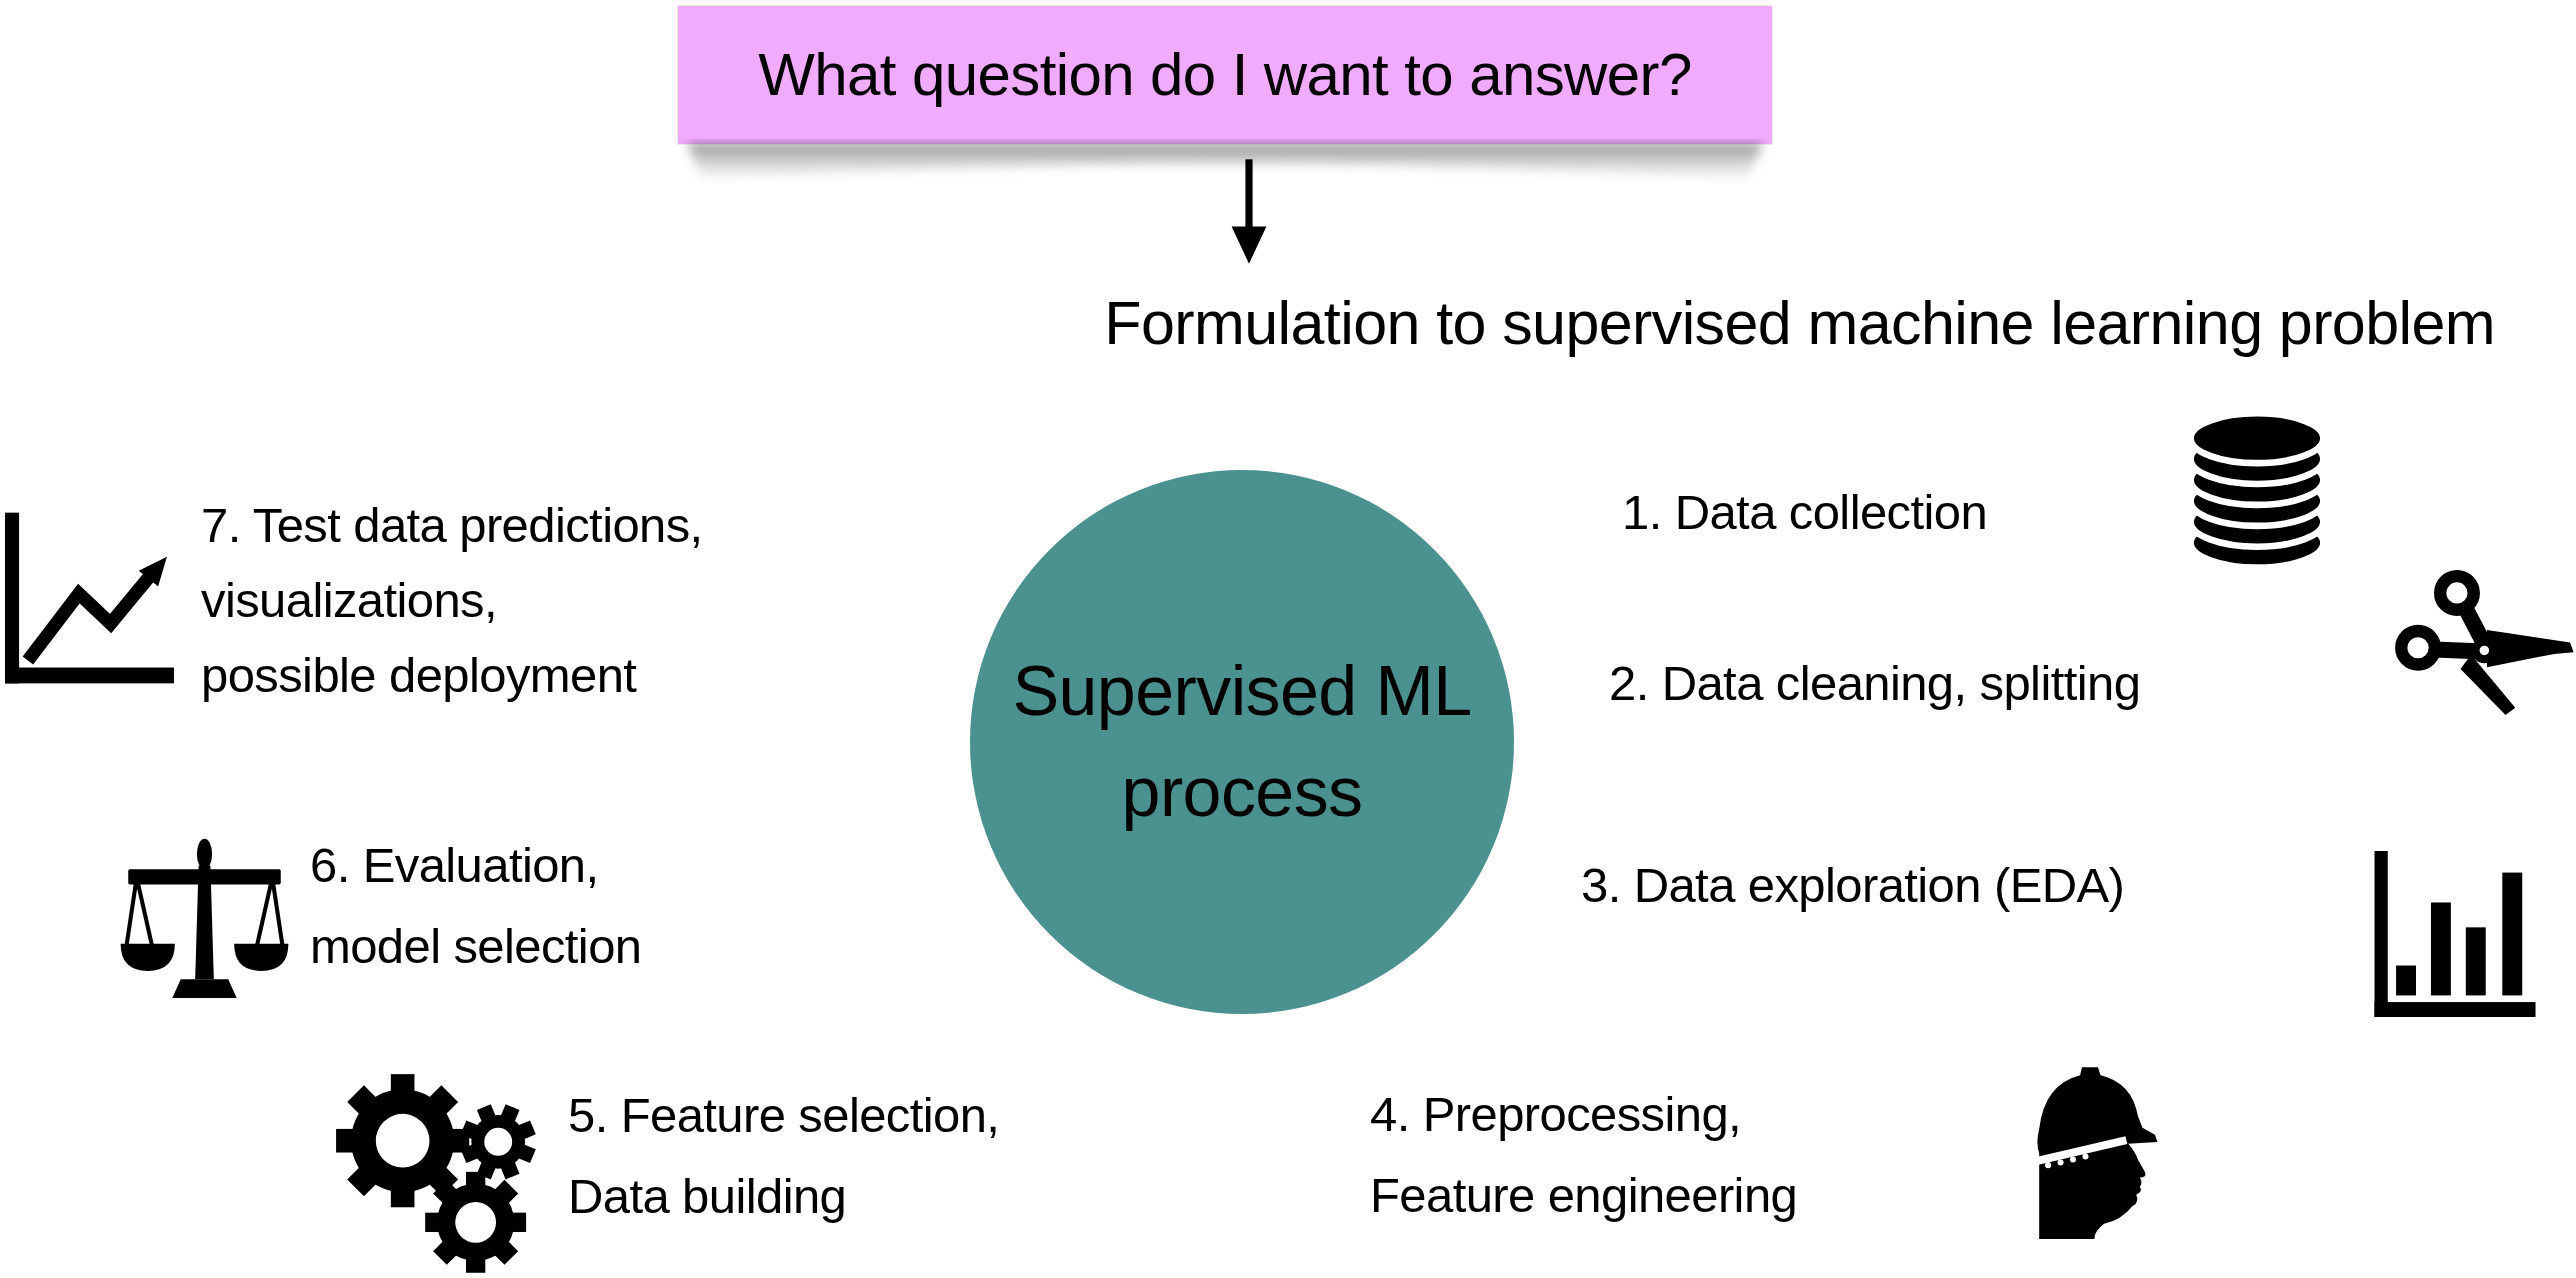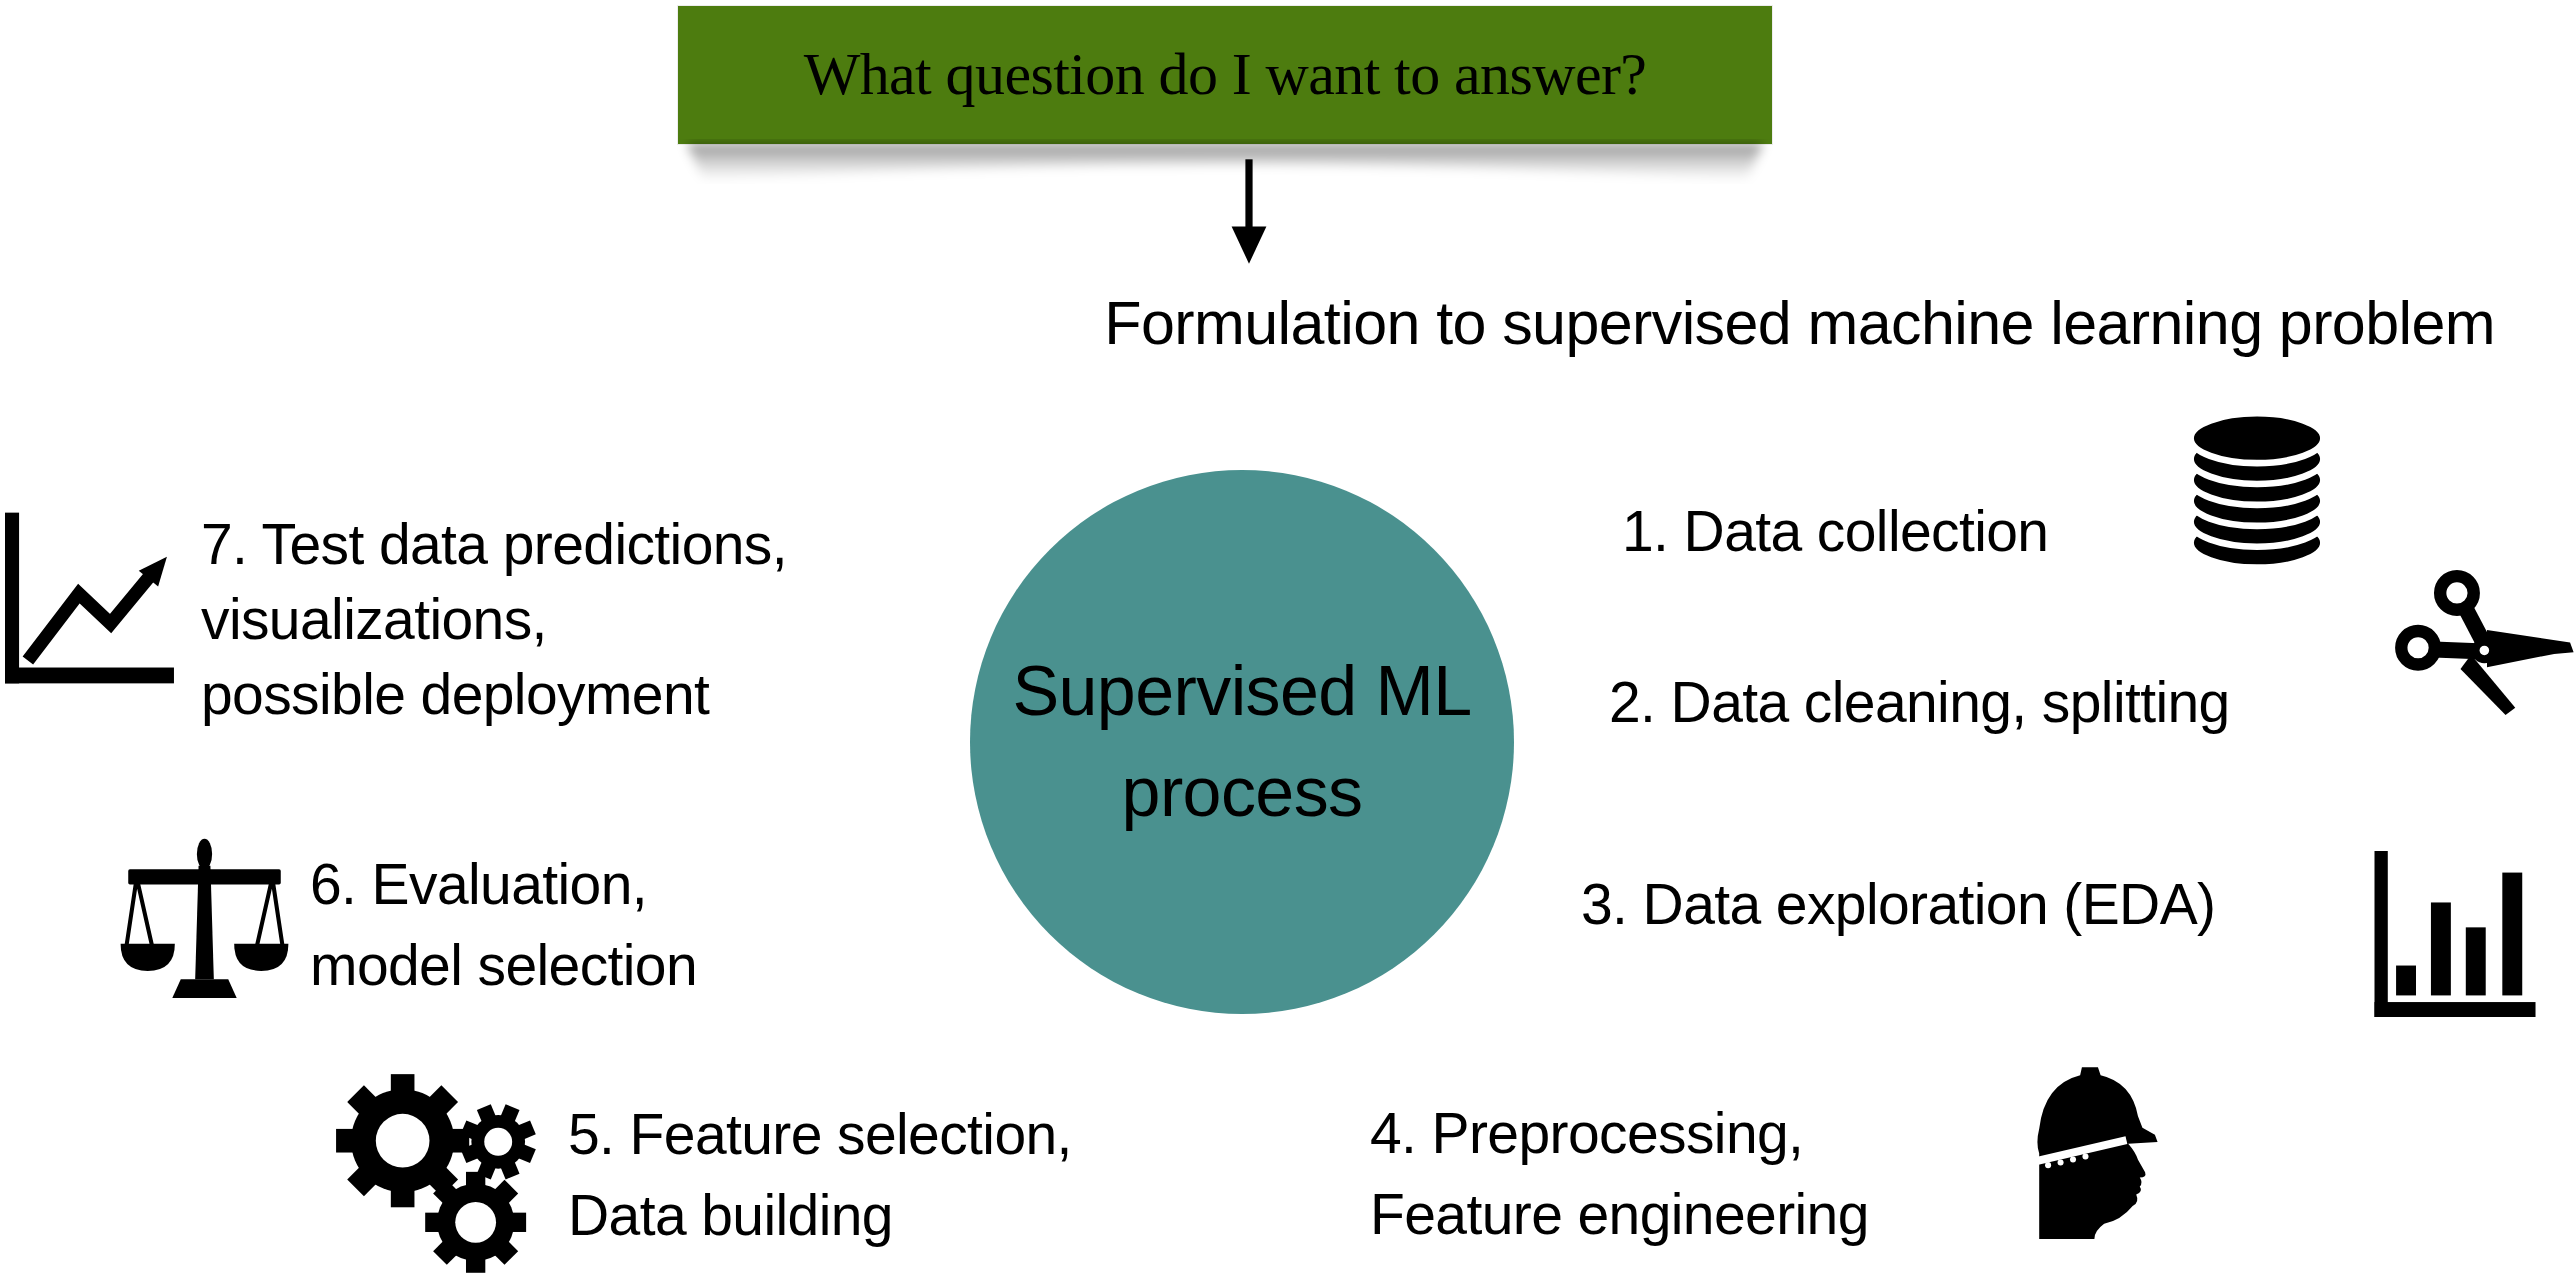--- a/index.html
+++ b/index.html
@@ -4,37 +4,37 @@
 <style>
   html,body{margin:0;padding:0;background:#ffffff;}
   #canvas{
     position:relative;width:2576px;height:1278px;background:#ffffff;
     font-family:"Liberation Sans", sans-serif;color:#000;overflow:hidden;
   }
   .abs{position:absolute;}
   svg{display:block;overflow:visible;}
 
   #question-box{
-    left:677px;top:4.8px;width:1096px;height:140px;background:#4d7c0f;
+    left:677px;top:4.8px;width:1096px;height:140px;background:#f0abfc;
     border:1.2px solid #ededed;display:flex;align-items:center;justify-content:center;
-    font-size:60px;letter-spacing:-0.6px;white-space:nowrap;box-sizing:border-box;font-family:Liberation Serif, serif;
+    font-size:60px;letter-spacing:-0.6px;white-space:nowrap;box-sizing:border-box;
   }
   #question-shadow{left:677px;top:143px;width:1096px;height:78px;}
   #down-arrow{left:1219px;top:159px;width:60px;height:105px;}
   #formulation{
     left:0;top:290px;width:2495px;text-align:right;
     font-size:61px;line-height:67px;letter-spacing:-0.6px;white-space:nowrap;
   }
   #center-circle{
     left:970px;top:470px;width:544px;height:544px;border-radius:50%;
     background:#4A918F;color:#000000;display:flex;flex-direction:column;
     align-items:center;justify-content:center;text-align:center;
     font-size:70px;line-height:101px;letter-spacing:-0.6px;
   }
-  .step-text{font-size:57px;line-height:81px;letter-spacing:-0.6px;white-space:nowrap;margin-top:19px;}
+  .step-text{font-size:49px;line-height:81px;letter-spacing:-0.6px;white-space:nowrap;}
   #step7-text .step-line{line-height:75px;}
 
   #step1-text{left:1622px;top:472px;}
   #icon-db{left:2174px;top:404px;width:166px;height:168px;}
   #step2-text{left:1609px;top:643px;}
   #icon-scissors{left:2398px;top:570px;width:178px;height:152px;}
   #step3-text{left:1581px;top:845px;}
   #icon-chart{left:2374px;top:851px;width:167px;height:166px;}
   #step4-text{left:1370px;top:1074px;}
   #icon-engineer{left:2028px;top:1061px;width:147px;height:178px;}

